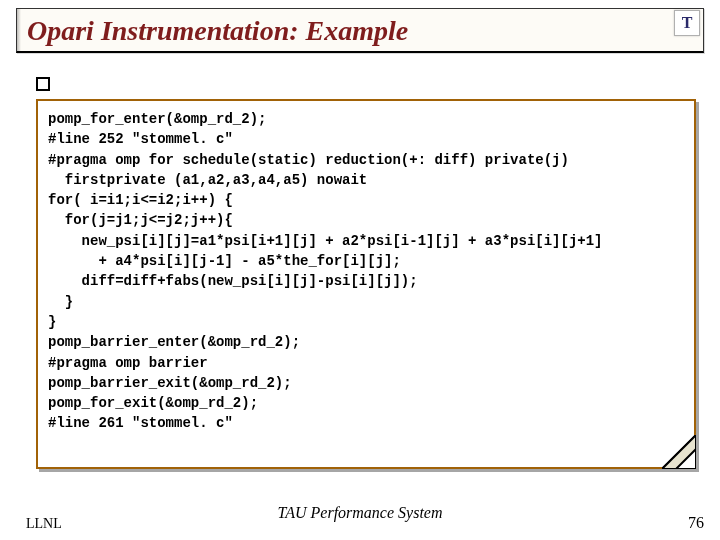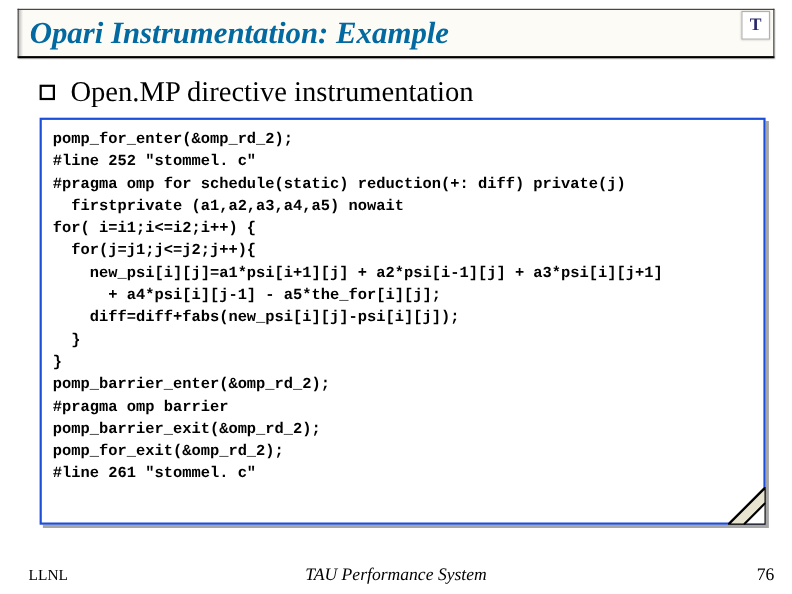--- a/index.html
+++ b/index.html
@@ -24,21 +24,21 @@
     content: "";
     position: absolute;
     left: 0; top: 0;
     width: 4px; height: 100%;
     background: linear-gradient(to right, rgba(0,0,0,0.25), transparent);
   }
   .title-text {
     font-size: 28px;
     font-style: italic;
     font-weight: bold;
-    color: #0369a1;
+    color: #7f1d1d;
   }
   .logo {
     position: absolute;
     top: 10px;
     right: 20px;
     width: 26px;
     height: 26px;
     background: #fff;
     border: 1px solid #b0b0b0;
     display: flex;
@@ -62,21 +62,21 @@
     margin-top: 8px;
     margin-right: 14px;
     flex: 0 0 auto;
   }
   .bullet-text {
     font-size: 26px;
     color: #000;
   }
   .code-frame {
     margin: 4px 24px 0 36px;
-    border: 2px solid #1d4ed8;
+    border: 2px solid #a16207;
     background: #fff;
     box-shadow: 3px 3px 0 rgba(0,0,0,0.35);
     padding: 8px 10px 6px 10px;
     position: relative;
     height: 370px;
   }
   .code {
     font-family: "Courier New", Courier, monospace;
     font-weight: bold;
     font-size: 14px;
@@ -95,21 +95,21 @@
   .footer-left {
     position: absolute;
     left: 26px;
     bottom: 8px;
     font-size: 14px;
     color: #000;
   }
   .footer-center {
     position: absolute;
     left: 0; right: 0;
-    bottom: 8px;
+    bottom: 18px;
     text-align: center;
     font-size: 16px;
     font-style: italic;
     color: #000;
   }
   .footer-right {
     position: absolute;
     right: 16px;
     bottom: 8px;
     font-size: 16px;
@@ -122,21 +122,20 @@
 <div class="title-bar">
   <div class="title-text">Opari Instrumentation: Example</div>
 </div>
 
 <div class="logo">
   <span>T</span>
 </div>
 
 <div class="bullet-row">
   <span class="bullet-box"></span>
-  <span class="bullet-text">Open.MP directive instrumentation</span>
 </div>
 
 <div class="code-frame">
   <pre class="code" id="code-block">pomp_for_enter(&amp;omp_rd_2);
 #line 252 "stommel. c"
 #pragma omp for schedule(static) reduction(+: diff) private(j)
   firstprivate (a1,a2,a3,a4,a5) nowait
 for( i=i1;i&lt;=i2;i++) {
   for(j=j1;j&lt;=j2;j++){
     new_psi[i][j]=a1*psi[i+1][j] + a2*psi[i-1][j] + a3*psi[i][j+1]

